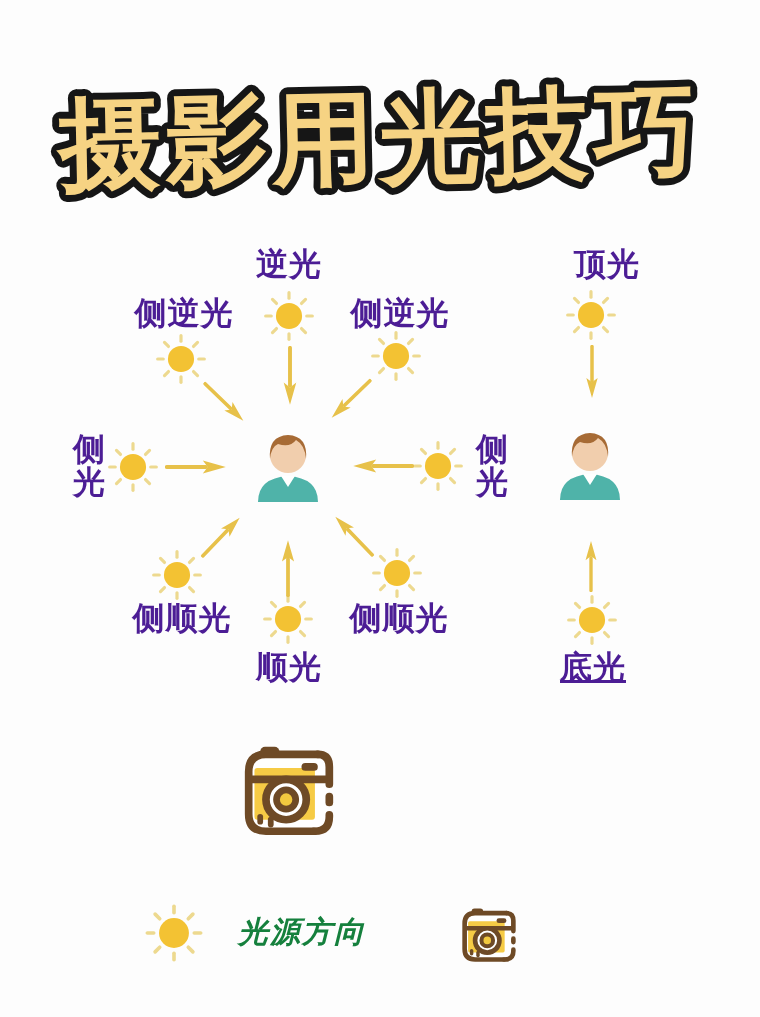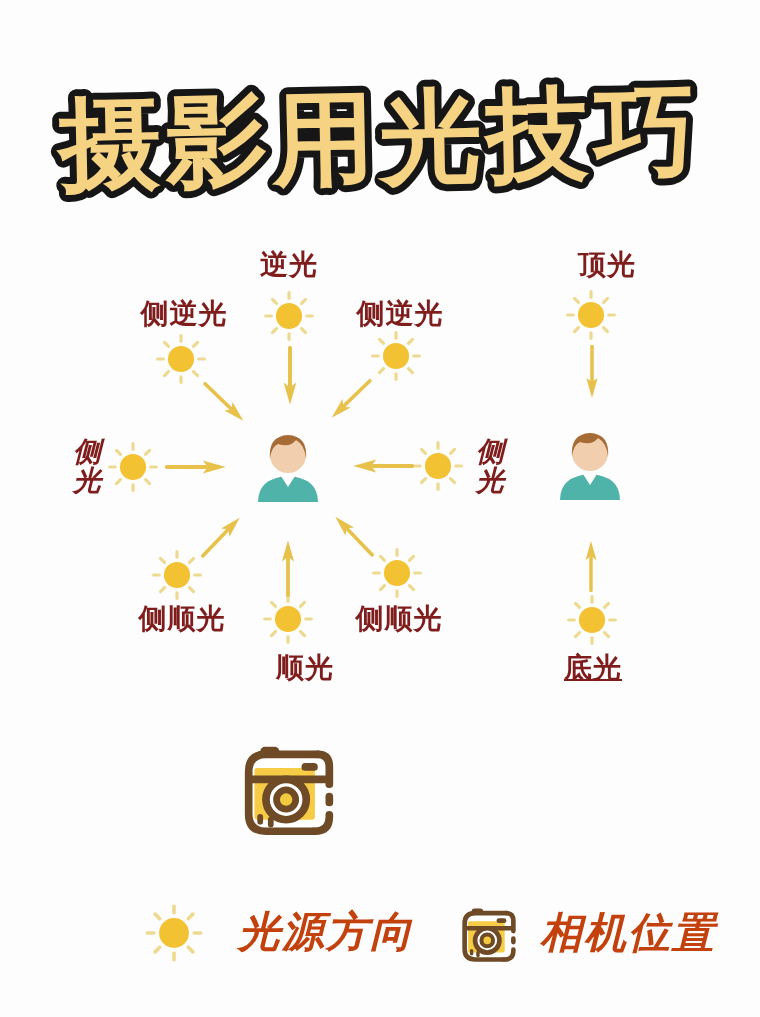--- a/index.html
+++ b/index.html
@@ -11,34 +11,33 @@
     font-family:"Liberation Sans",sans-serif;
   }
   .title-svg{position:absolute;left:0;top:58px;width:760px;height:160px;}
   .title-svg text{
     font-family:"Liberation Sans",sans-serif;
     font-weight:bold;
   }
   .lbl{
     position:absolute;
     transform:translate(-50%,-50%);
-    font-size:28px;
+    font-size:32px;
     font-weight:800;
-    color:#7f1d1d;
+    color:#4c1d95;
     white-space:nowrap;
     letter-spacing:1px;
   }
   .lbl.stacked{
     width:30px;
     white-space:normal;
     word-break:break-all;
     line-height:1.04;
     text-align:left;
     letter-spacing:0;
-    font-style:italic;
   }
   .sun{
     position:absolute;
     width:56px;height:56px;
     transform:translate(-50%,-50%);
   }
   .sun.big{width:64px;height:64px;}
   .arrow{
     position:absolute;
     height:16px;
@@ -48,24 +47,24 @@
     width:64px;height:74px;
     transform:translate(-50%,-50%);
   }
   .camera{
     position:absolute;
     transform:translate(-50%,-50%);
   }
   .legend-lbl{
     position:absolute;
     transform:translate(0,-50%);
-    font-size:42px;
+    font-size:30px;
     font-weight:800;
     font-style:italic;
-    color:#c2410c;
+    color:#15803d;
     letter-spacing:2px;
     white-space:nowrap;
   }
 </style>
 </head>
 <body>
 
 <div class="page">
 
   <svg width="0" height="0" style="position:absolute">
@@ -114,21 +113,21 @@
   <svg class="title-svg" viewBox="0 0 760 160">
     <text x="380" y="115" text-anchor="middle" font-size="102" letter-spacing="5" fill="#F6D383" stroke="#161616" stroke-width="14" stroke-linejoin="round" paint-order="stroke fill" transform="rotate(-1.2 380 100)">摄影用光技巧</text>
   </svg>
 
   <div class="lbl" style="left:289px;top:265px;">逆光</div>
   <div class="lbl" style="left:184px;top:314px;">侧逆光</div>
   <div class="lbl" style="left:400px;top:314px;">侧逆光</div>
   <div class="lbl stacked" style="left:88px;top:466px;">侧光</div>
   <div class="lbl stacked" style="left:491px;top:466px;">侧光</div>
   <div class="lbl" style="left:182px;top:619px;">侧顺光</div>
-  <div class="lbl" style="left:289px;top:668px;margin-left:16px;">顺光</div>
+  <div class="lbl" style="left:289px;top:668px;">顺光</div>
   <div class="lbl" style="left:399px;top:619px;">侧顺光</div>
 
   <svg class="sun" viewBox="0 0 60 60" style="left:289px;top:316px;">
       <use href="#sun-shape"></use>
     </svg>
   <svg class="sun" viewBox="0 0 60 60" style="left:181px;top:359px;">
       <use href="#sun-shape"></use>
     </svg>
   <svg class="sun" viewBox="0 0 60 60" style="left:396px;top:356px;">
       <use href="#sun-shape"></use>
@@ -200,15 +199,14 @@
       <use href="#camera-shape"></use>
     </svg>
 
   <svg class="sun big" viewBox="0 0 60 60" style="left:174px;top:933px;">
       <use href="#sun-shape"></use>
     </svg>
   <div class="legend-lbl" style="left:238px;top:932px;">光源方向</div>
   <svg class="camera" viewBox="0 0 100 100" style="left:489px;top:934px;width:58px;height:58px;">
       <use href="#camera-shape"></use>
     </svg>
-  <div class="legend-lbl" style="left:540px;top:933px;">相机位置</div>
 
 </div>
 
 </body></html>

